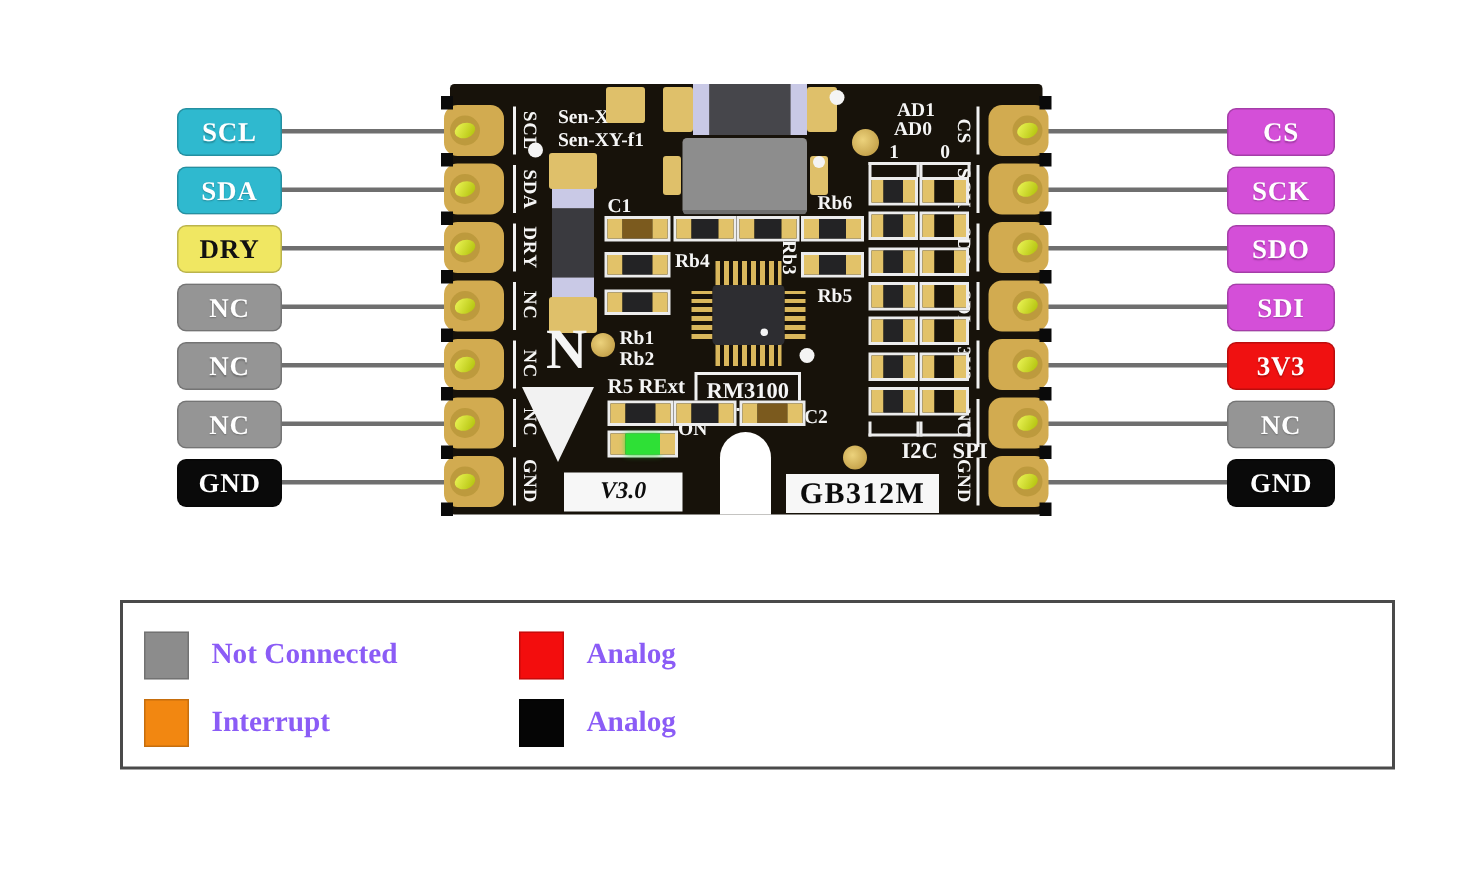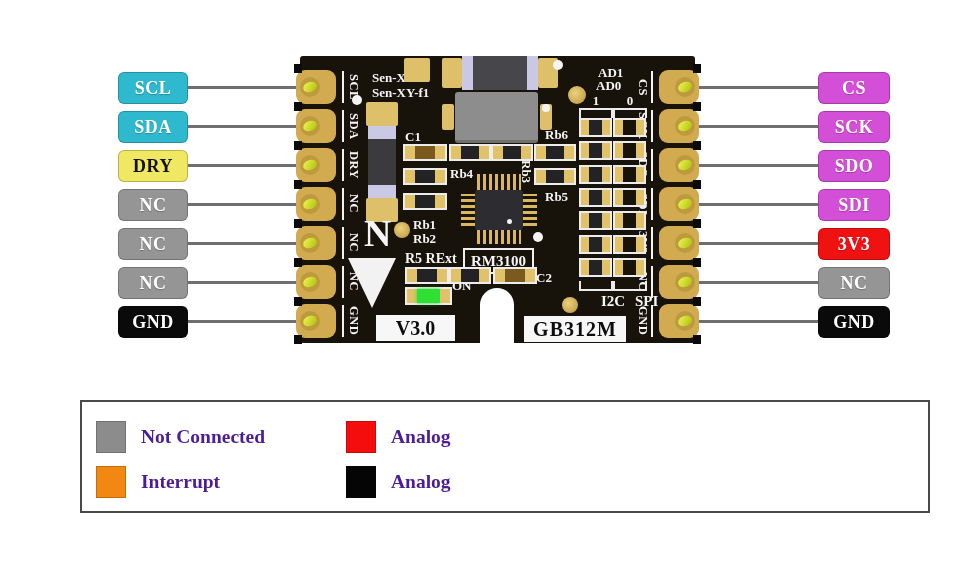--- a/index.html
+++ b/index.html
@@ -49,21 +49,21 @@
   .notch{position:absolute;background:#ffffff;border-radius:17px 17px 0 0;}
   .ntri{position:absolute;width:0;height:0;border-left:24px solid transparent;border-right:24px solid transparent;border-top:50px solid #f2f2f2;}
   
   .legend{position:absolute;left:80px;top:400px;width:850px;height:113px;box-sizing:border-box;
           border:2px solid #4a4a4a;background:#ffffff;display:flex;padding:15px 0 0 14px;}
   .legend-col{display:flex;flex-direction:column;}
   .legend-col:nth-child(1){width:250px;} .legend-col:nth-child(2){width:175px;}
   .legend-col:nth-child(3){width:170px;} .legend-col:nth-child(4){flex:1;}
   .legend-item{display:flex;align-items:center;height:40px;margin-bottom:5px;}
   .legend-swatch{width:30px;height:32px;margin-right:15px;border:1px solid rgba(0,0,0,.18);box-sizing:border-box;}
-  .legend-text{font-weight:700;font-size:19.5px;color:#4c1d95;}
+  .legend-text{font-weight:700;font-size:19.5px;color:#8b5cf6;}
 </style>
 </head>
 <body>
 
 <div class="stage">
 
   <div id="left-pins">
       <div class="pin-line" style="left:186px;top:86px;width:117px;"></div>
       <div class="pin-label" style="left:118px;top:72px;background:#2fb9cf;">SCL</div>
       <div class="pin-line" style="left:186px;top:125px;width:117px;"></div>
@@ -346,21 +346,21 @@
     <div class="via" style="left:268px;top:30px;width:18px;height:18px;"></div>
     <div class="via" style="left:94px;top:166px;width:16px;height:16px;"></div>
     <div class="via" style="left:262px;top:241px;width:16px;height:16px;"></div>
     <div class="wdot" style="left:52px;top:39px;width:10px;height:10px;"></div>
     <div class="wdot" style="left:253px;top:4px;width:10px;height:10px;"></div>
     <div class="wdot" style="left:242px;top:48px;width:8px;height:8px;"></div>
     <div class="wdot" style="left:233px;top:176px;width:10px;height:10px;"></div>
 
     <div class="notch" style="left:180px;top:232px;width:34px;height:55px;"></div>
 
-    <div class="whitebox" style="left:76px;top:259px;width:79px;height:26px;font-size:20px;">V3.0</div>
+    <div class="whitebox" style="left:76px;top:259px;width:79px;height:26px;font-size:16px;font-style:italic;">V3.0</div>
     <div class="whitebox" style="left:224px;top:260px;width:102px;height:26px;font-size:20px;letter-spacing:1px;">GB312M</div>
   </div>
 
   <div class="legend">
       <div class="legend-col">
         <div class="legend-item">
           <div class="legend-swatch" style="background:#8c8c8c;"></div>
           <div class="legend-text">Not Connected</div>
         </div>
         <div class="legend-item">

